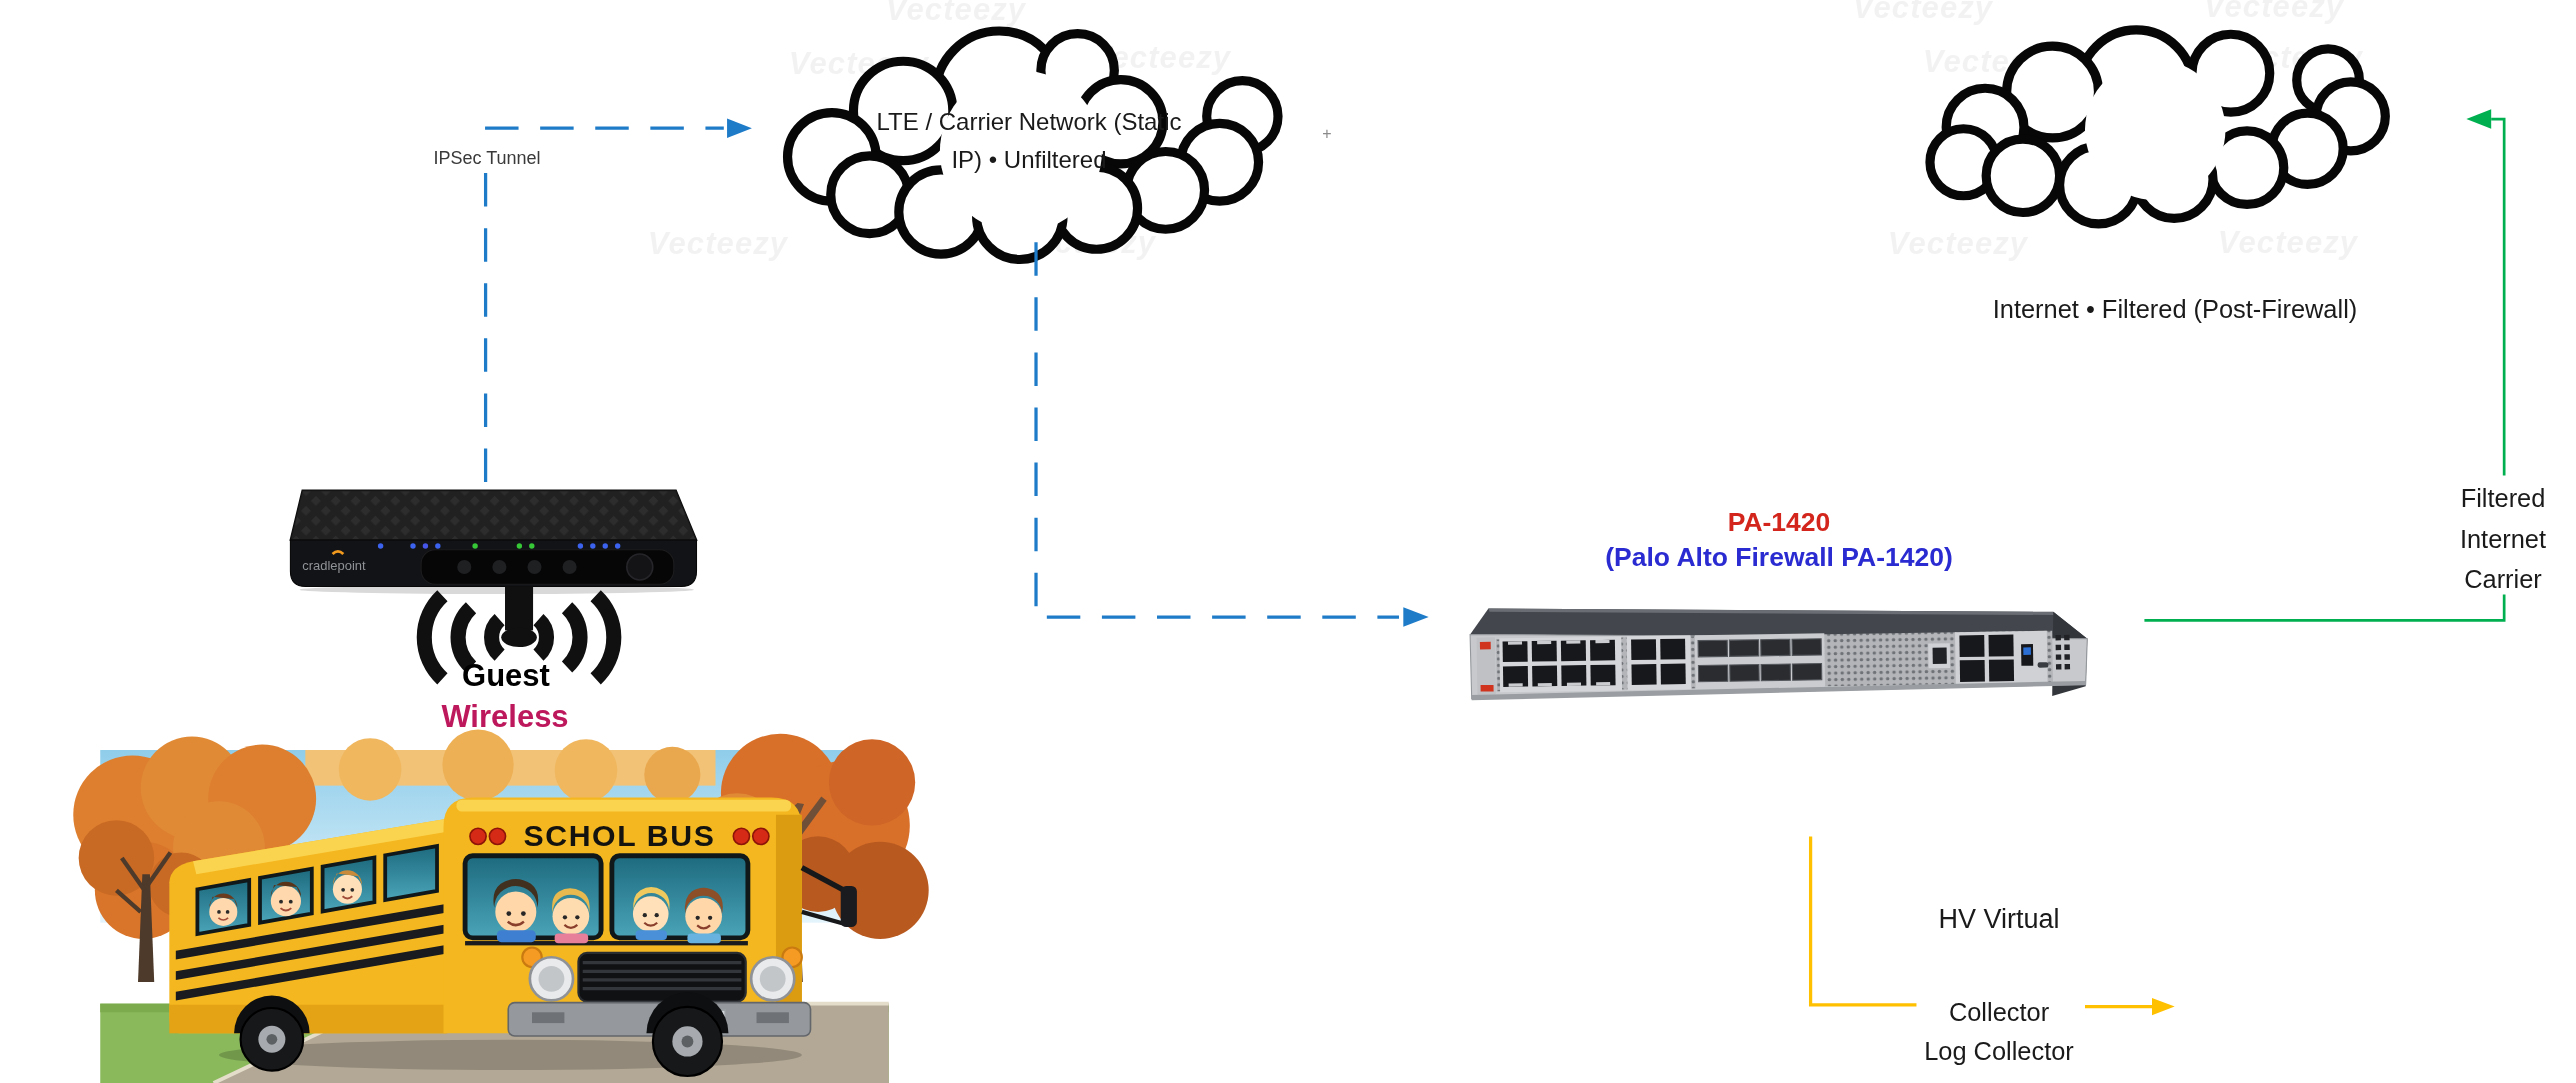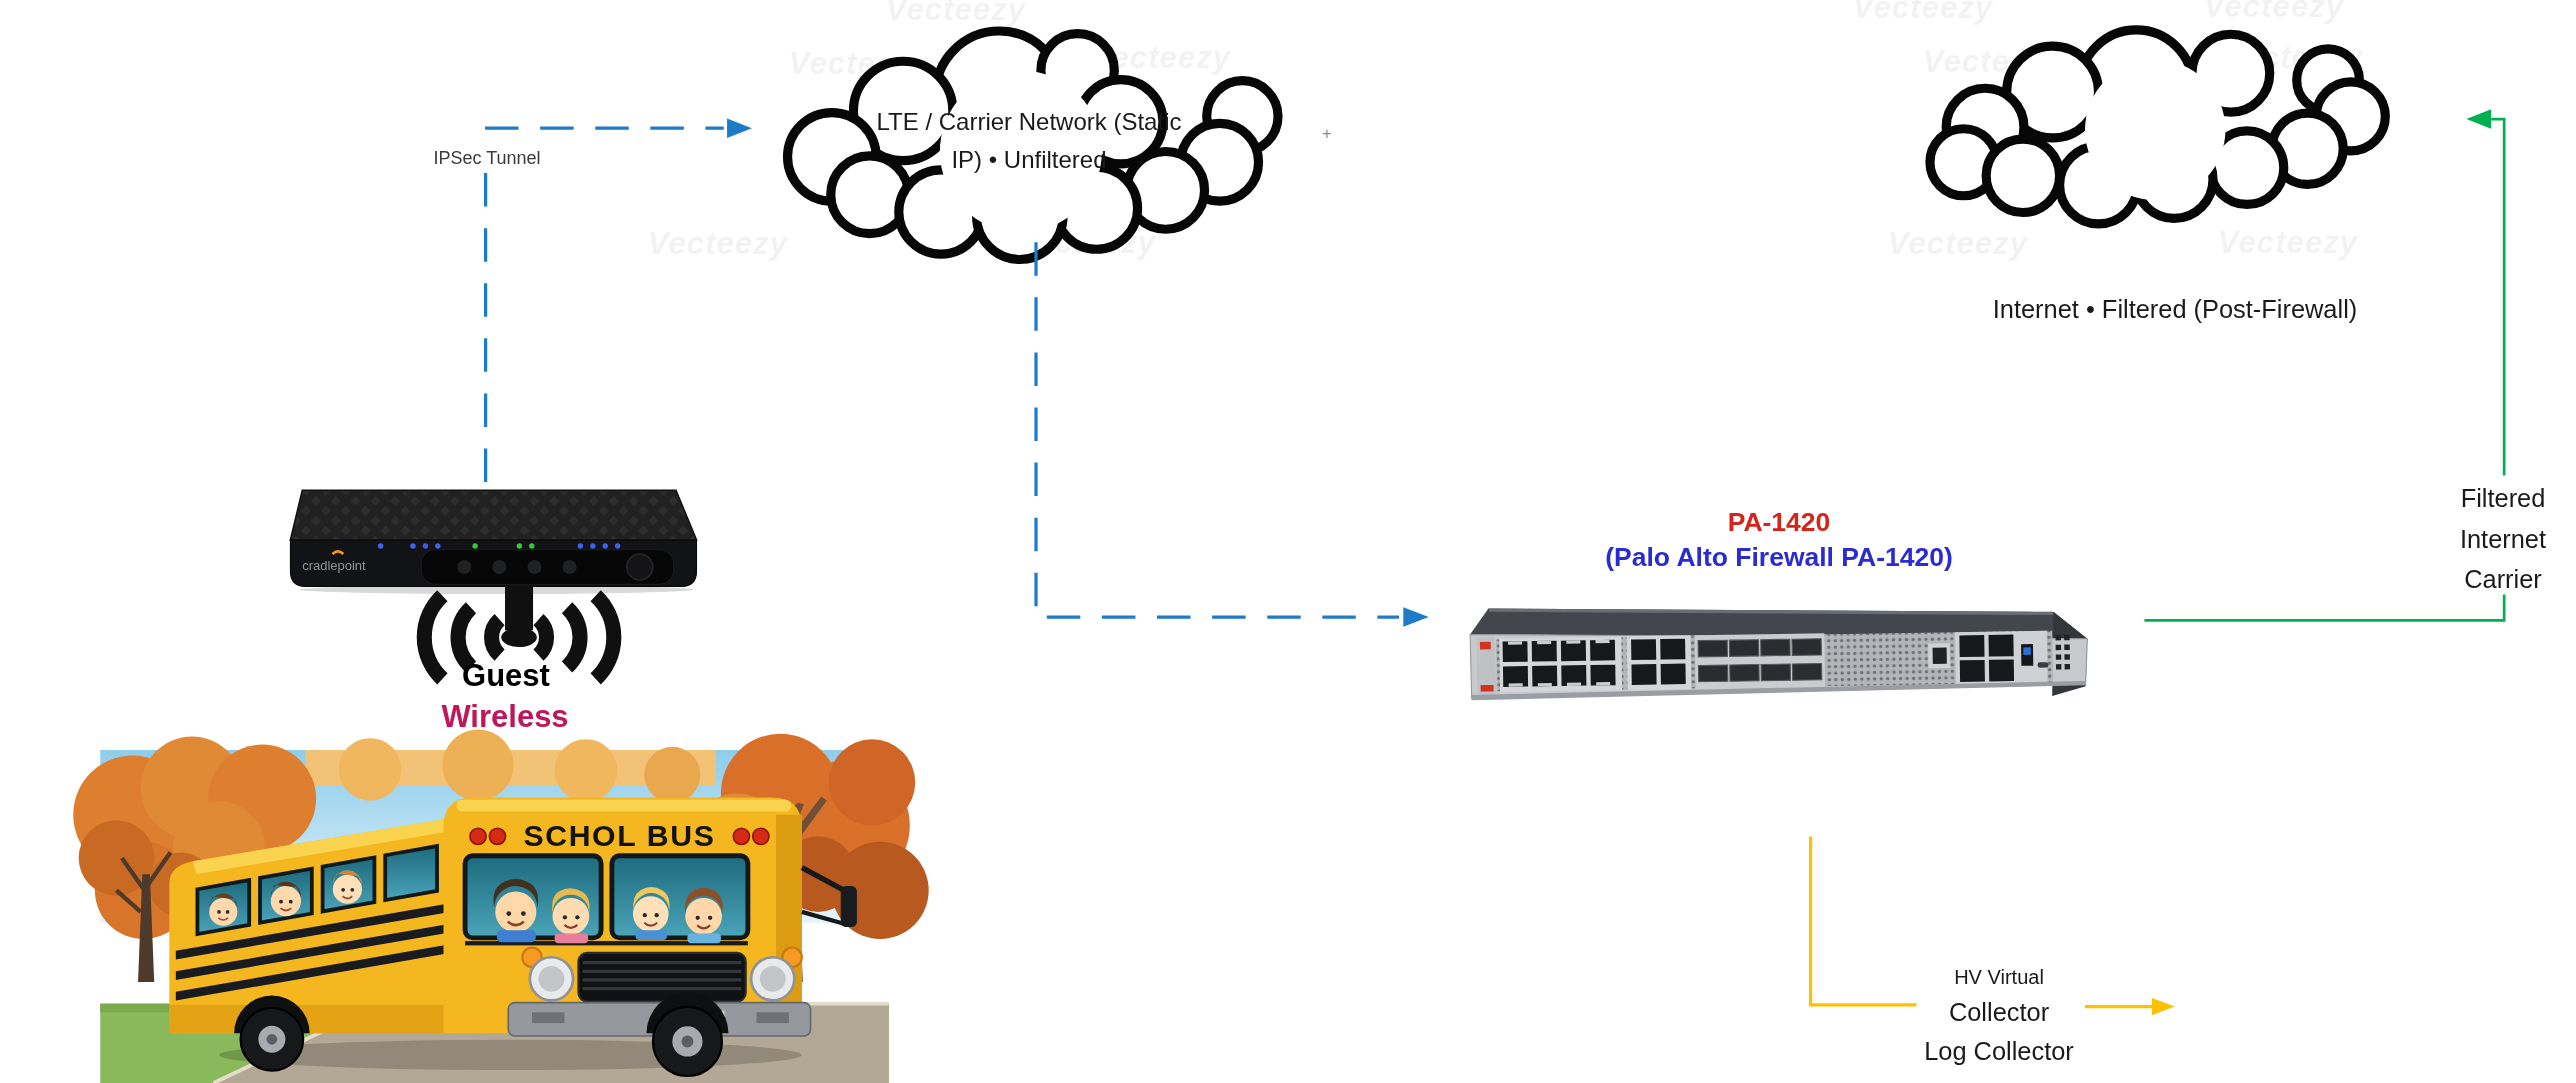--- a/index.html
+++ b/index.html
@@ -401,19 +401,19 @@
   <div class="lbl" style="left:506px;top:676px;font-size:31px;font-weight:600;color:#000000">Guest</div>
   <div class="lbl" style="left:505px;top:717px;font-size:31px;font-weight:600;color:#be185d">Wireless</div>
 
   <div class="lbl t-red" style="left:1779px;top:522px;font-size:26.5px">PA-1420</div>
   <div class="lbl t-blue" style="left:1779px;top:557px;font-size:26.5px">(Palo Alto Firewall PA-1420)</div>
 
   <div class="lbl" style="left:2503px;top:498px;font-size:25.4px">Filtered</div>
   <div class="lbl" style="left:2503px;top:539px;font-size:25.4px">Internet</div>
   <div class="lbl" style="left:2503px;top:579px;font-size:25.4px">Carrier</div>
 
-  <div class="lbl" style="left:1999px;top:977px;font-size:20px">HV Virtual</div>
+  <div class="lbl" style="left:1999px;top:919px;font-size:27px">HV Virtual</div>
   <div class="lbl" style="left:1999px;top:1012px;font-size:25.4px">Collector</div>
   <div class="lbl" style="left:1999px;top:1051px;font-size:25.4px">Log Collector</div>
 
   <div class="lbl" style="left:1327px;top:134px;font-size:16px;color:#8a8a8a">+</div>
 </div>
 
 
 </body></html>

